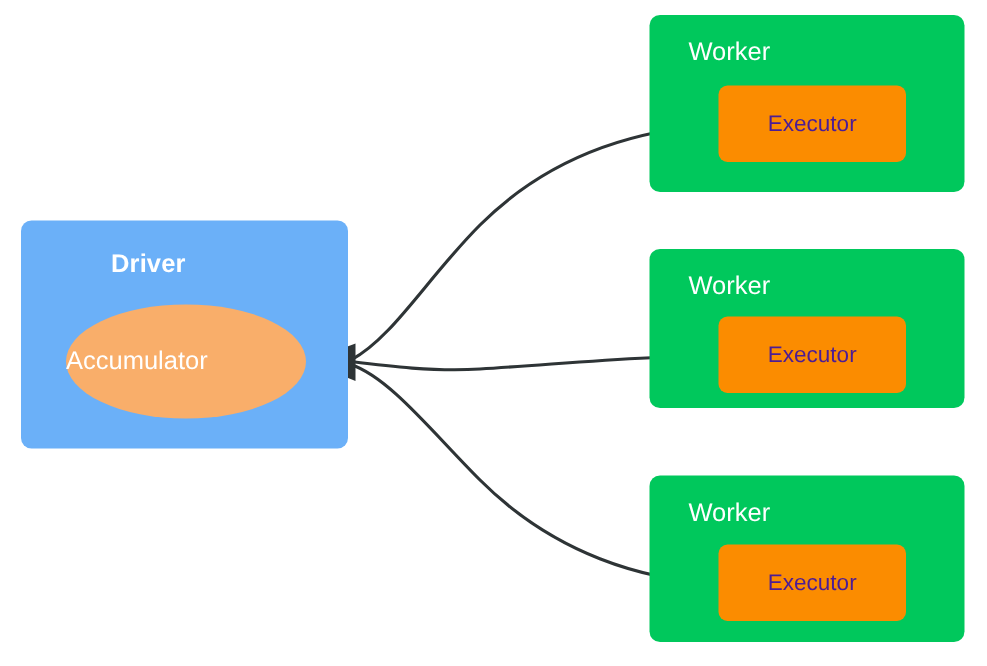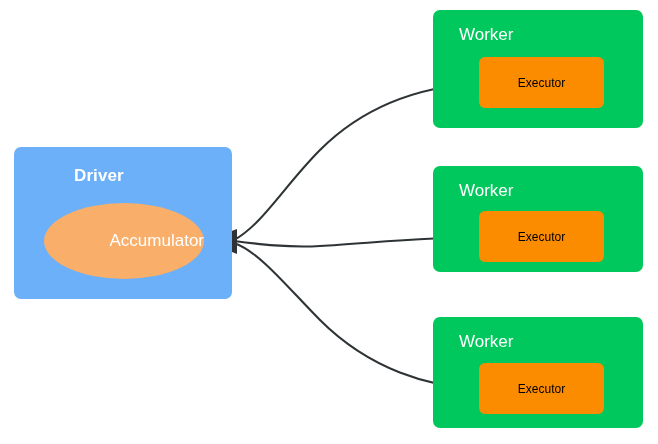--- a/index.html
+++ b/index.html
@@ -61,21 +61,21 @@
   .accumulator-ellipse {
     position: absolute;
     left: 30px;
     top: 56px;
     width: 160px;
     height: 76px;
     background: #F9AE6A;
     border-radius: 50%;
     display: flex;
     align-items: center;
-    justify-content: flex-end;
+    justify-content: flex-start;
   }
   .accumulator-label {
     font-size: 17px;
     color: #ffffff;
     white-space: nowrap;
   }
 
   
   .worker-box {
     left: 433px;
@@ -104,22 +104,22 @@
     border-radius: 6px;
     display: flex;
     align-items: center;
     justify-content: center;
   }
   .worker-1 .executor-box { top: 47px; }
   .worker-2 .executor-box { top: 45px; }
   .worker-3 .executor-box { top: 46px; }
 
   .executor-label {
-    font-size: 12px;
-    color: #000000;
+    font-size: 15px;
+    color: #4c1d95;
     white-space: nowrap;
   }
 </style>
 </head>
 <body>
 
 <div id="diagram-canvas">
 
   <svg id="connector-layer" viewBox="0 0 658 444" width="658" height="444">
     <g fill="none" stroke="#2E3436" stroke-width="2.1" stroke-linecap="round">

